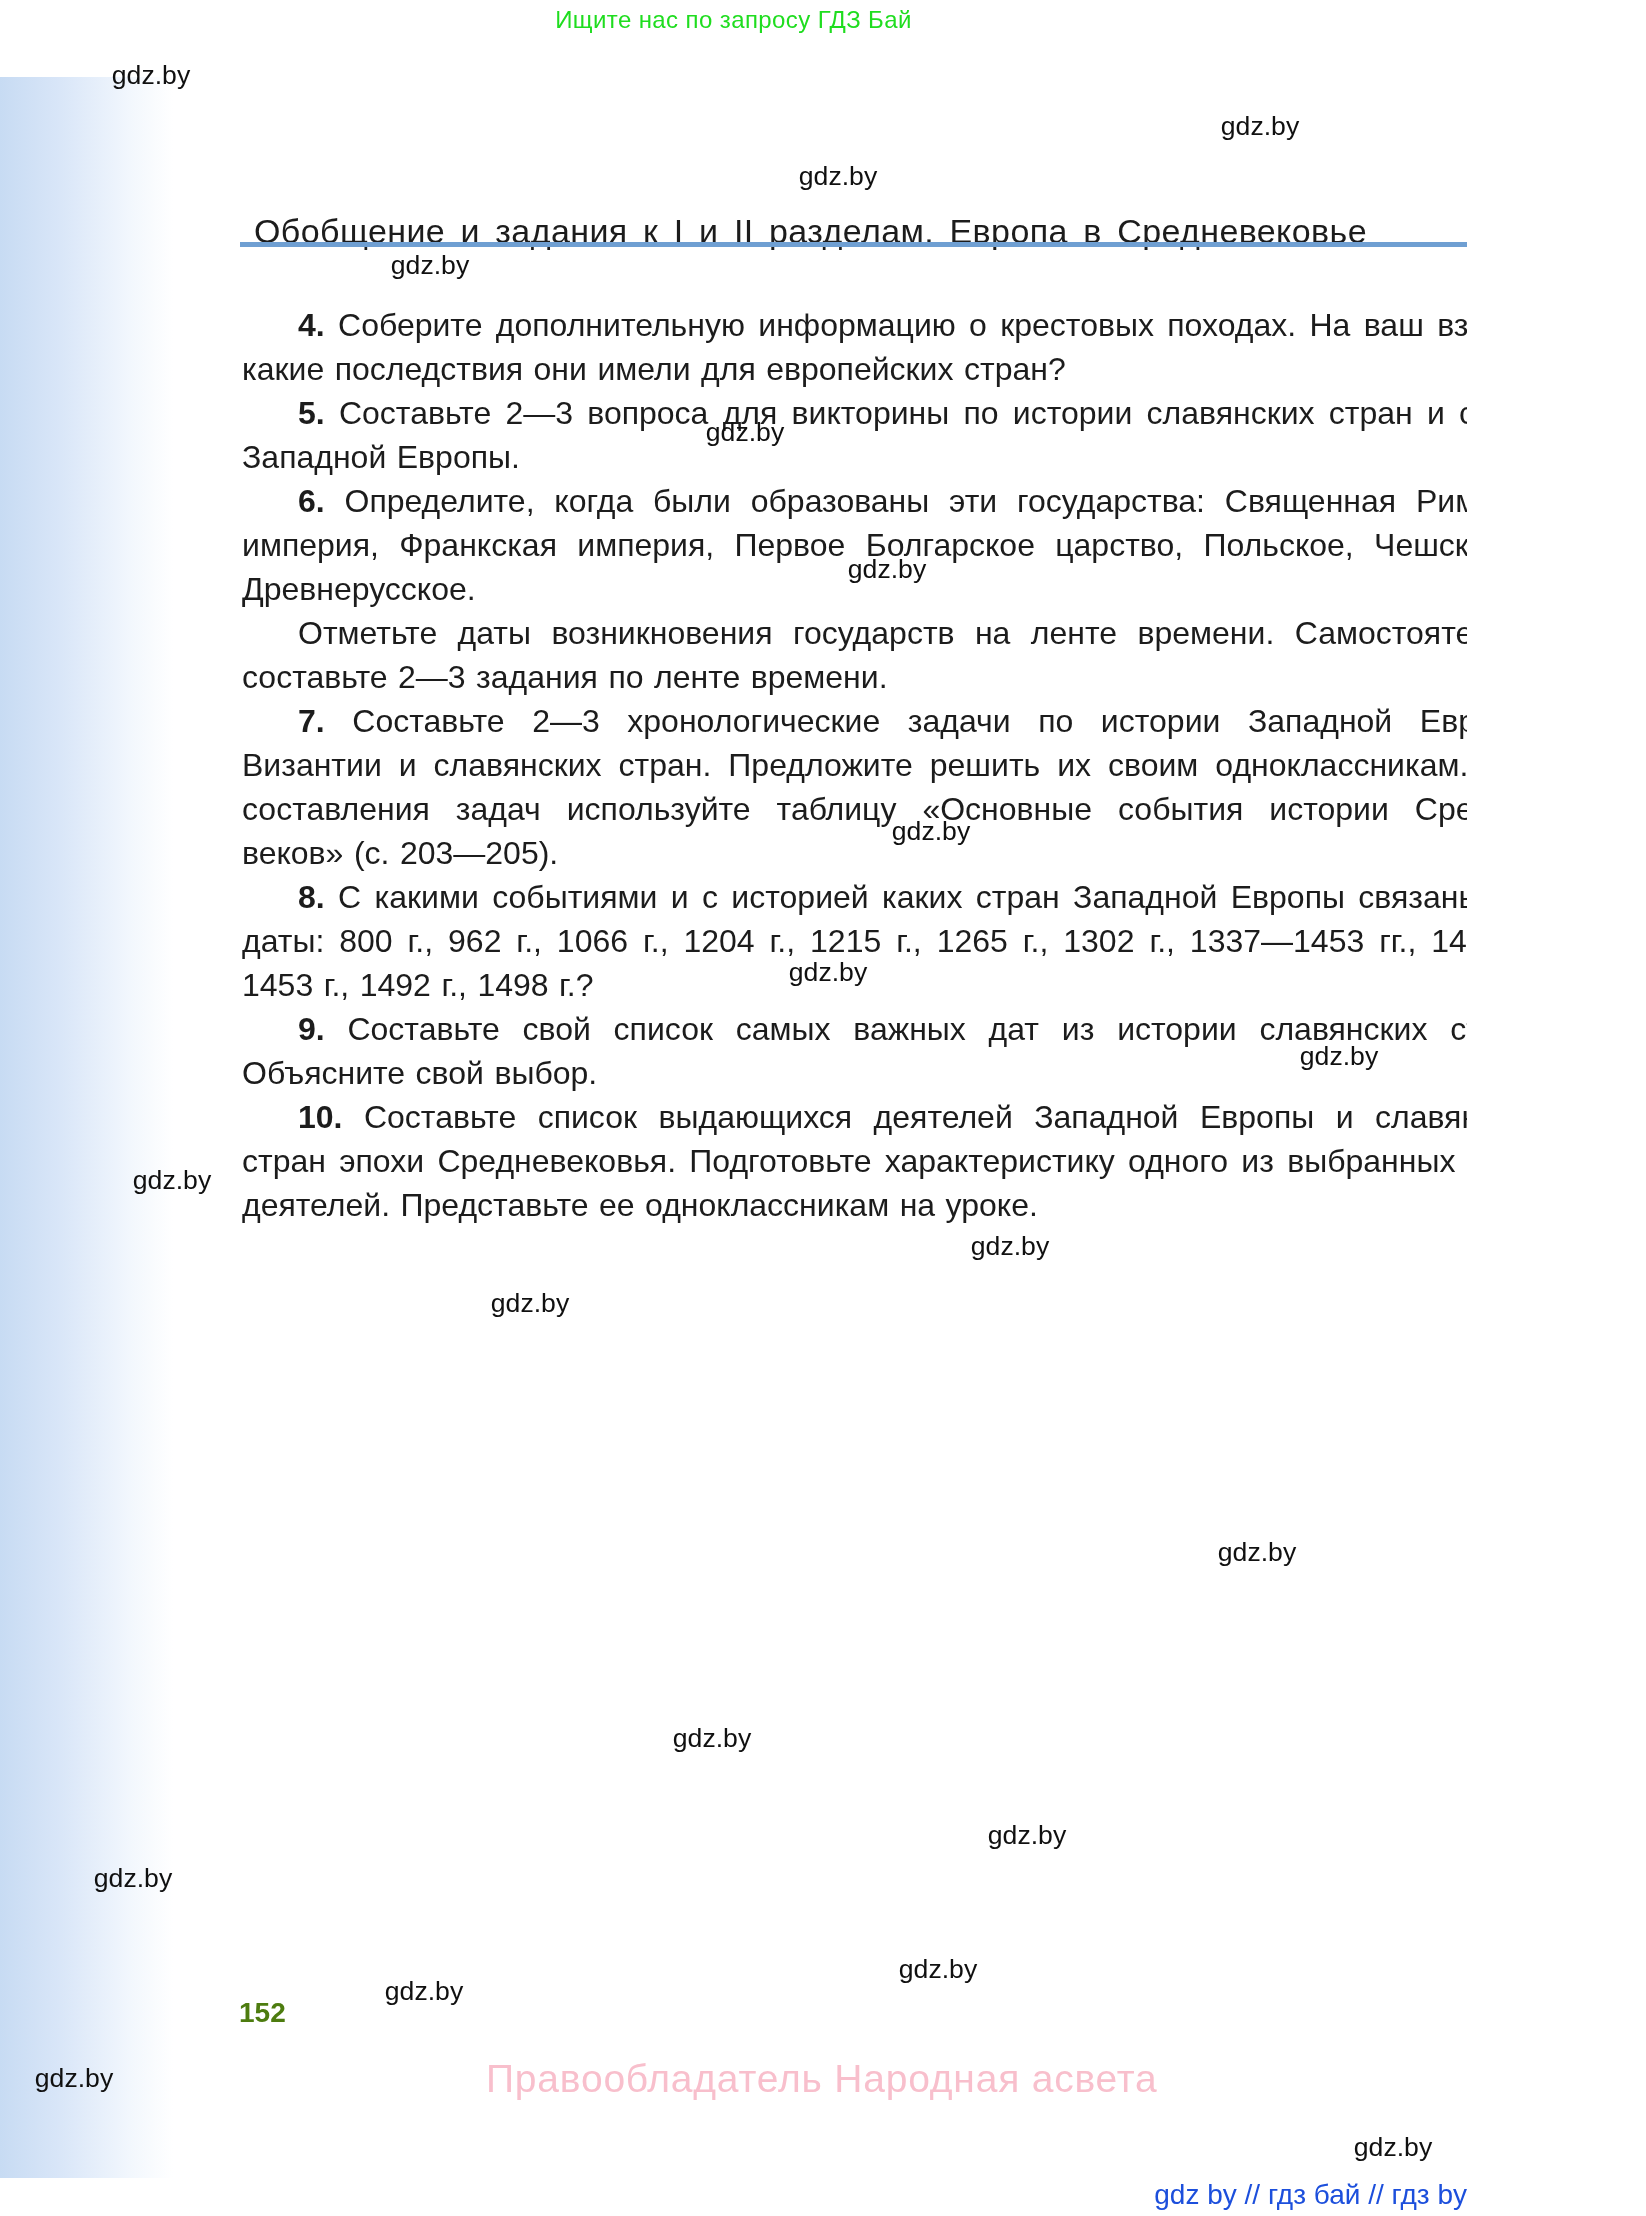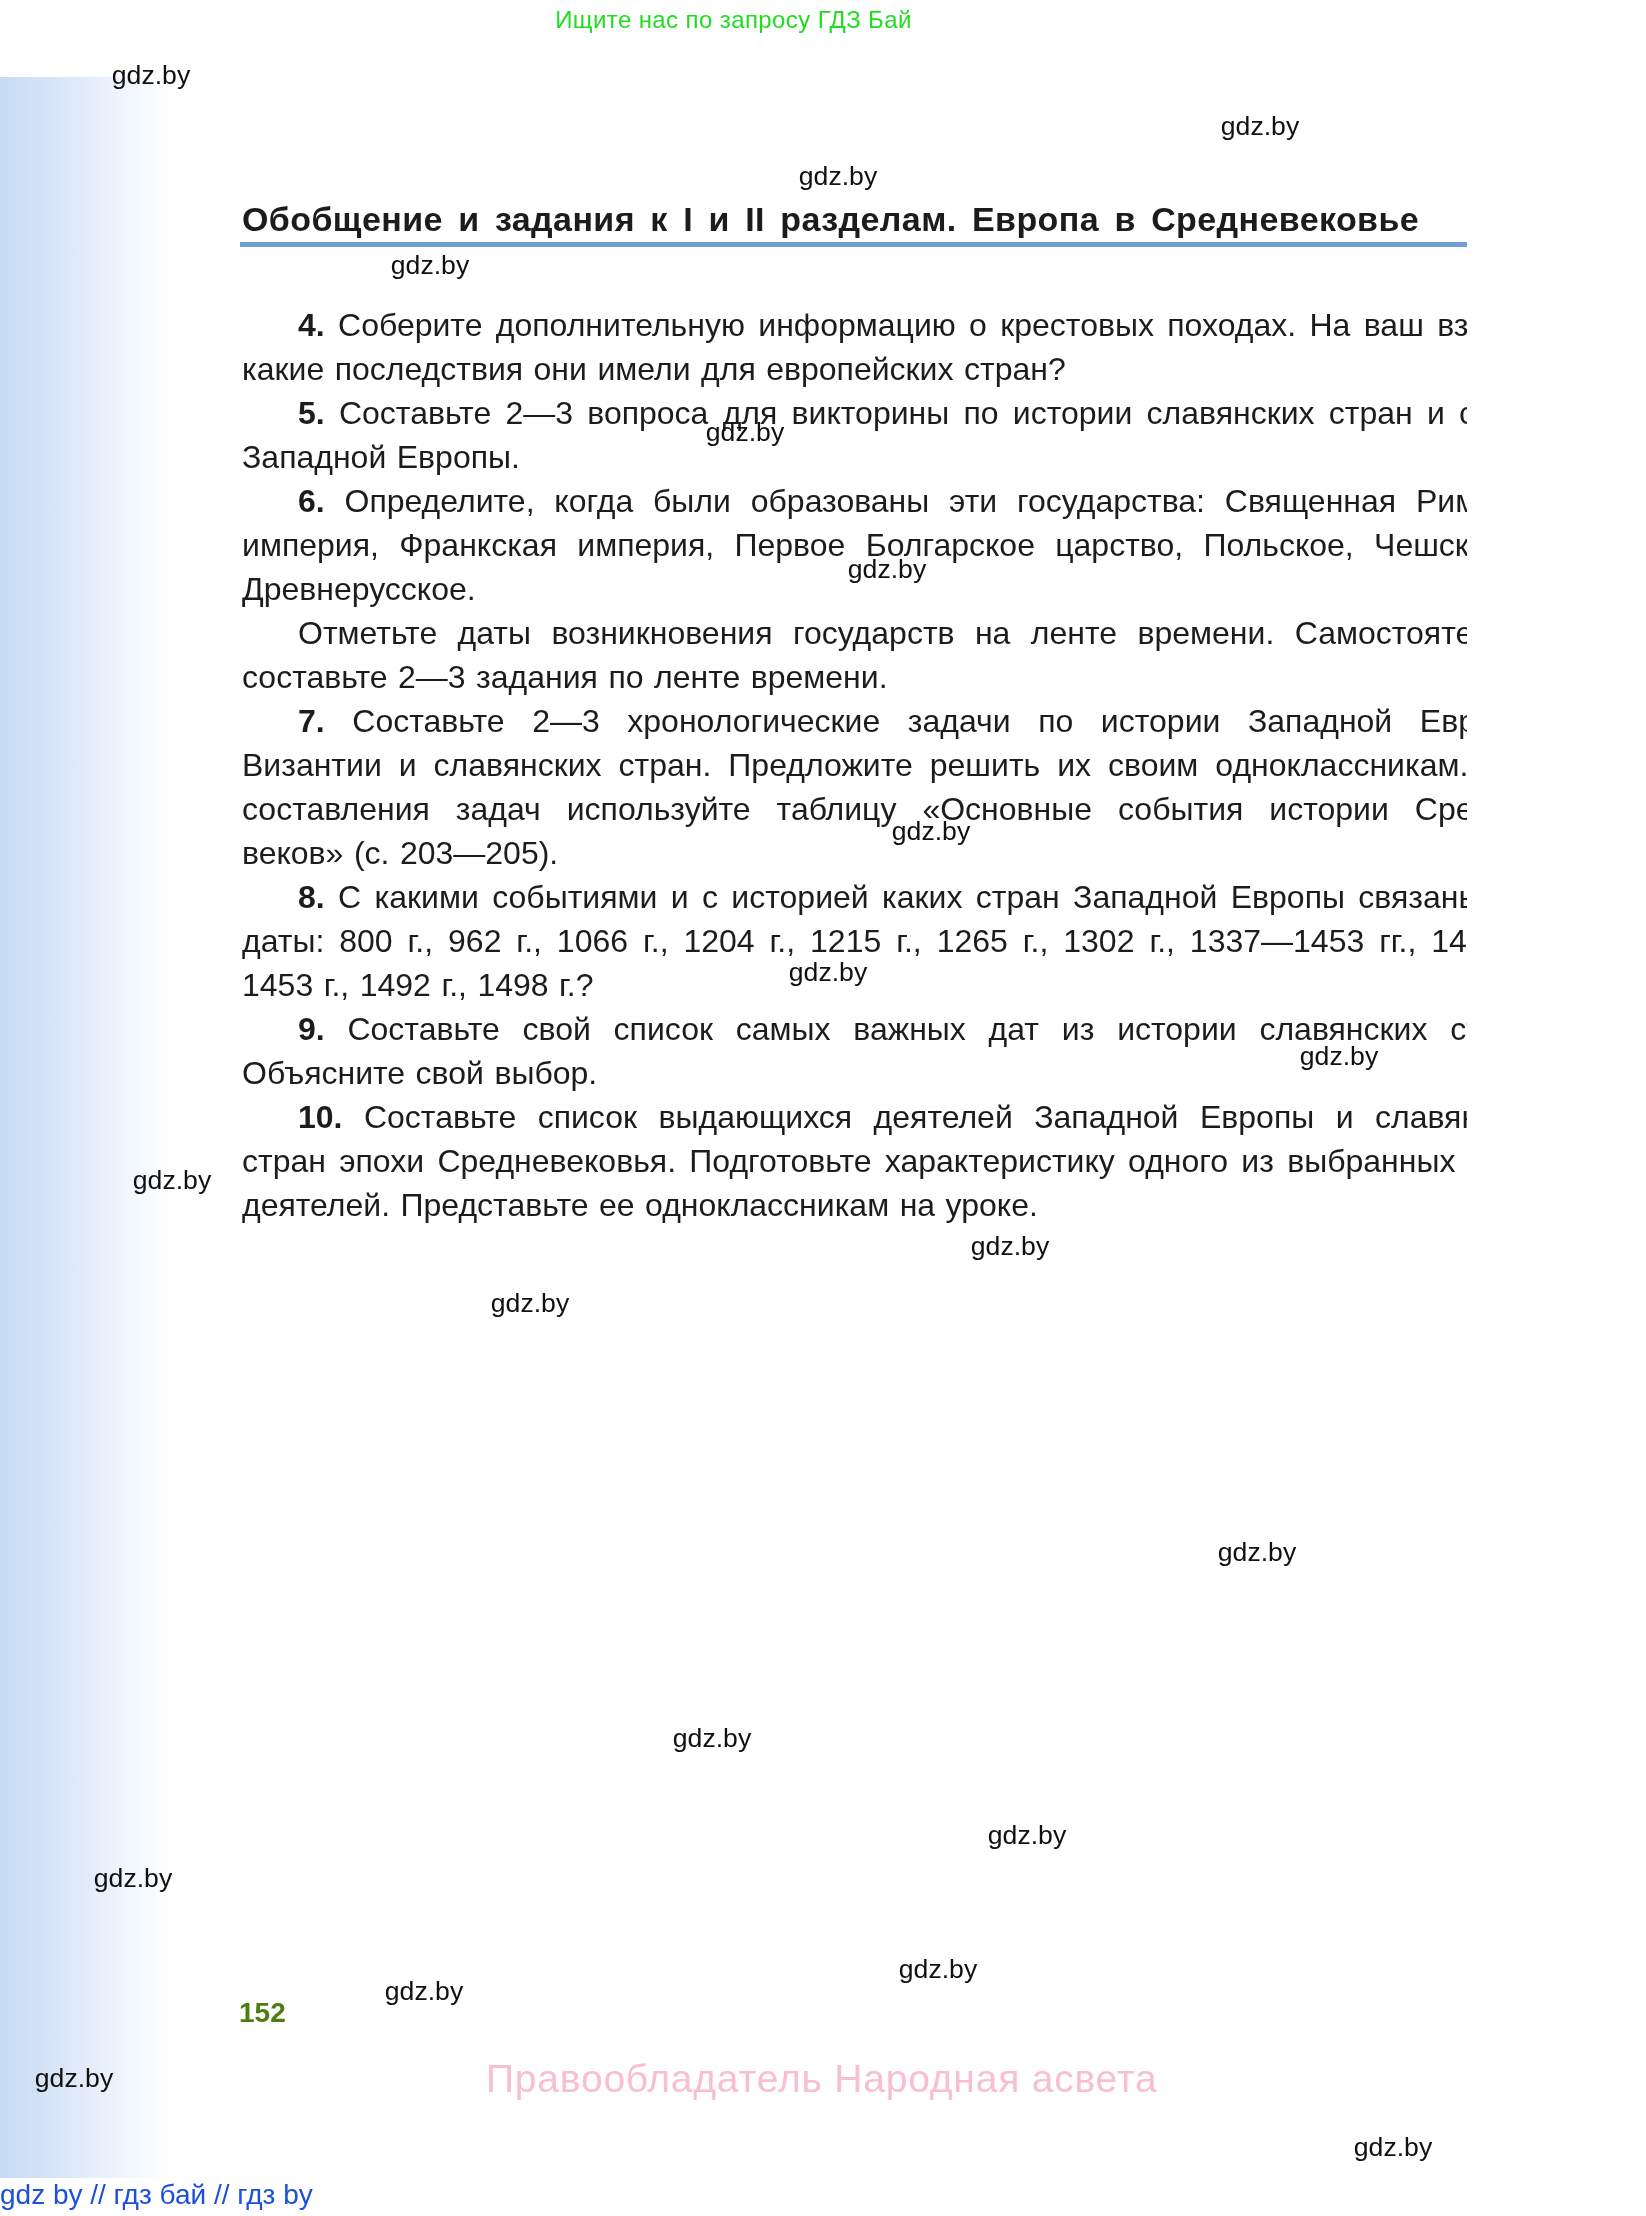--- a/index.html
+++ b/index.html
@@ -32,23 +32,23 @@
     font-size: 24px;
     letter-spacing: 0.4px;
     color: #1fdd1f;
     white-space: nowrap;
   }
   .section-title {
     position: absolute;
     left: 242px;
     top: 200px;
     width: 1301px;
-    margin: 0;
+    margin: 12px;
     font-size: 34px;
-    font-weight: bold;
+    font-weight: normal;
     word-spacing: 5.6px;
     letter-spacing: 0.4px;
     color: #1c1c1c;
     white-space: nowrap;
   }
   .title-underline {
     position: absolute;
     left: 240px;
     top: 242px;
     width: 1302px;
@@ -95,21 +95,21 @@
     letter-spacing: 0.8px;
     color: #f8bfcc;
     white-space: nowrap;
     text-align: center;
   }
   .footer-links {
     position: absolute;
     left: 0;
     top: 2179px;
     width: 100%;
-    text-align: left;
+    text-align: right;
     font-size: 28px;
     color: #1c4fdc;
     white-space: nowrap;
     cursor: pointer;
   }
 </style>
 </head>
 <body>
 
 <div class="page">

